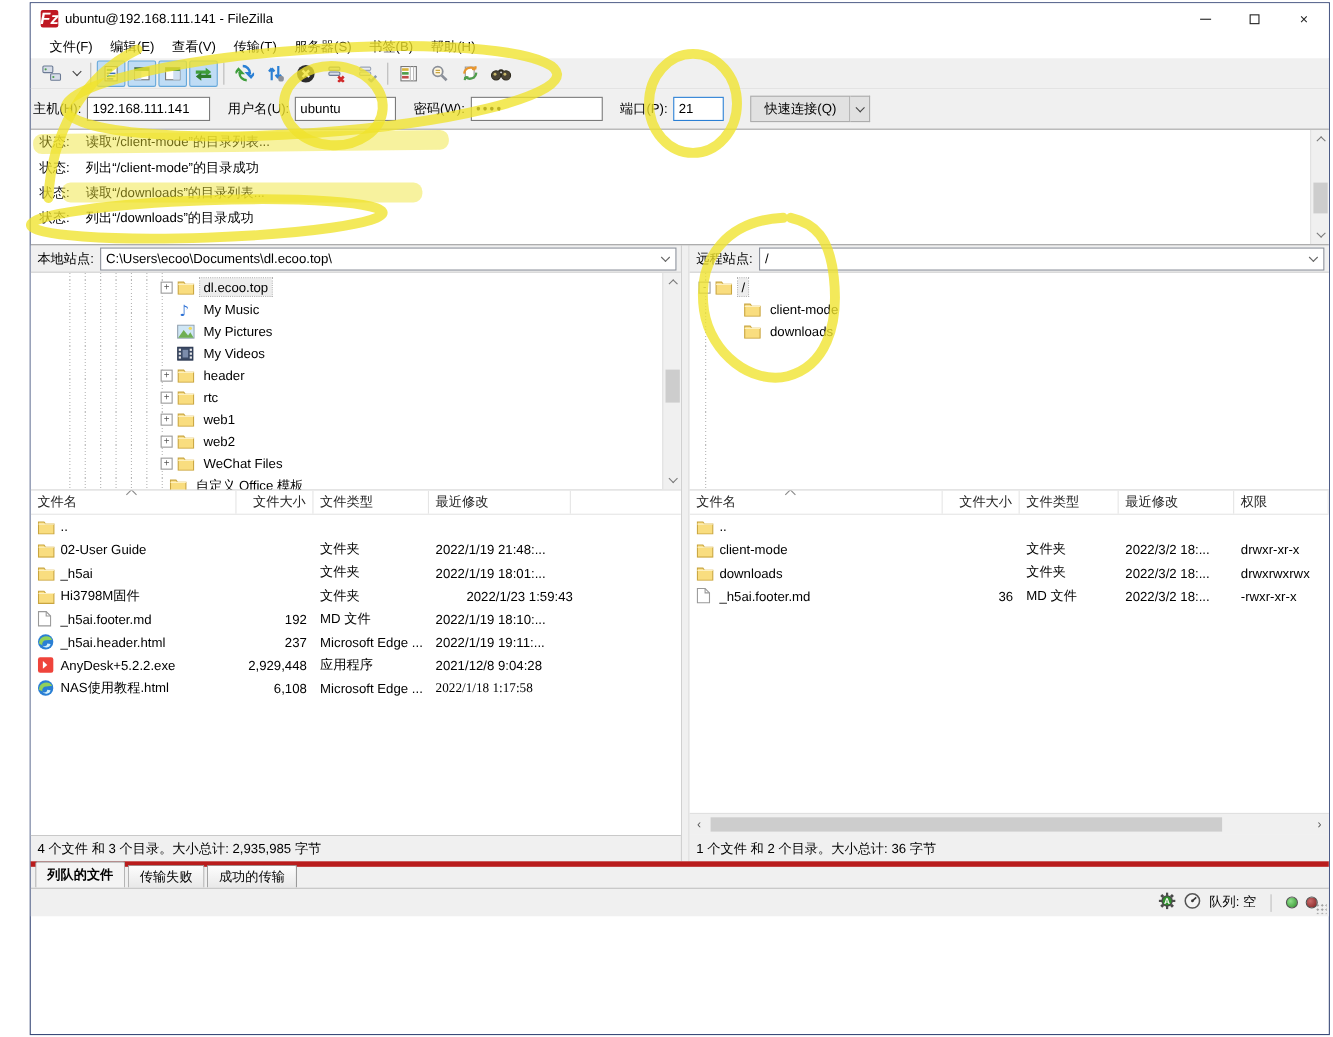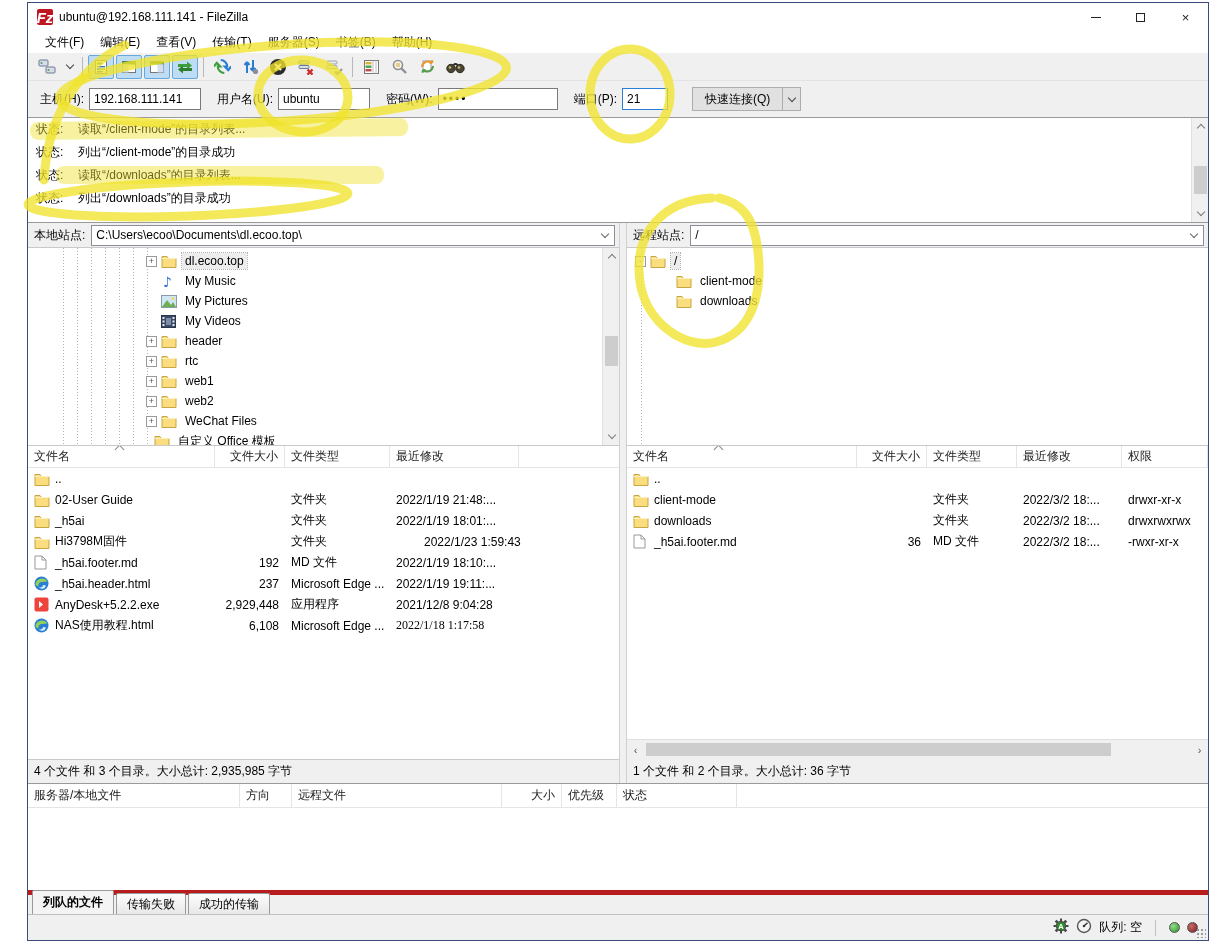--- a/index.html
+++ b/index.html
@@ -31,21 +31,21 @@
   .tb { width: 26px; height: 24px; display: flex; align-items: center; justify-content: center;
         border: 1px solid transparent; border-radius: 2px; margin: 0 1px; }
   .tb.narrow { width: 15px; }
   .tb.pressed { background: #bfdcf5; border-color: #66a8da; }
   .tb svg { display: block; }
   .tb-sep { width: 1px; height: 20px; background: #b8b8b8; margin: 0 4px; }
   .chev { width: 6px; height: 6px; border-right: 1.5px solid #444; border-bottom: 1.5px solid #444;
           transform: rotate(45deg); display: inline-block; margin-top: -3px; }
 
   
-  .quickbar { height: 37px; background: #f0f0f0; display: flex; align-items: center; padding-left: 12px;
+  .quickbar { height: 37px; background: #f0f0f0; display: flex; align-items: center; padding-left: 2px;
               border-bottom: 1px solid #9a9a9a; }
   .qc-label { margin-right: 5px; }
   .qc-input { height: 22px; border: 1px solid #7a7a7a; background: #fff; font: 12px "Liberation Sans", sans-serif;
               padding: 0 4px; margin-right: 16px; }
   #qc-host { width: 112px; }
   #qc-user { width: 92px; }
   #qc-pass { width: 120px; letter-spacing: 2px; }
   #qc-port { width: 46px; border-color: #2a7fd4; }
   .qc-btn { height: 24px; padding: 0 12px; background: #e1e1e1; border: 1px solid #adadad;
             font: 12px "Liberation Sans", sans-serif; }
@@ -702,30 +702,20 @@
           </div>
         <div class="hscroll">
           <div class="hs-arrow" style="left:0">‹</div>
           <div class="hthumb" style="left:19px;width:465px"></div>
           <div class="hs-arrow" style="right:0">›</div>
         </div>
         <div class="pane-status">1 个文件 和 2 个目录。大小总计: 36 字节</div>
       </div>
     </div>
 
-    <div class="queue">
-      <div class="queue-header" id="queue-header">
-          <div class="hcell" style="width: 212px;">服务器/本地文件</div>
-          <div class="hcell" style="width: 52px;">方向</div>
-          <div class="hcell" style="width: 210px;">远程文件</div>
-          <div class="hcell right" style="width: 60px;">大小</div>
-          <div class="hcell" style="width: 55px;">优先级</div>
-          <div class="hcell" style="width: 120px;">状态</div>
-        </div>
-    </div>
 
     <div class="tabsbar" id="tabsbar">
         <div class="tab active">列队的文件</div>
         <div class="tab">传输失败</div>
         <div class="tab">成功的传输</div>
       </div>
 
     <div class="statusbar">
       <div class="sb-right">
         <span>

